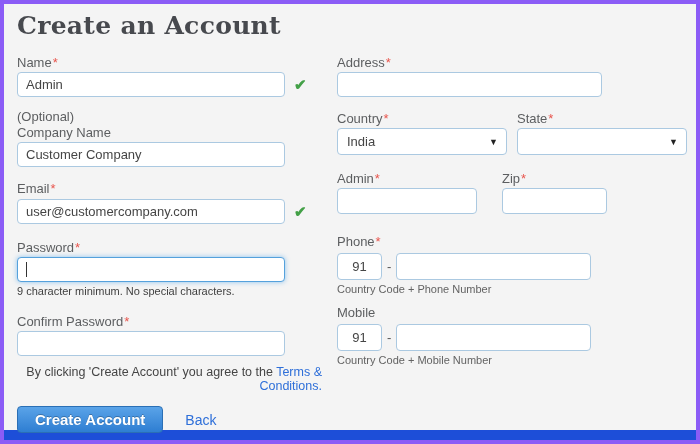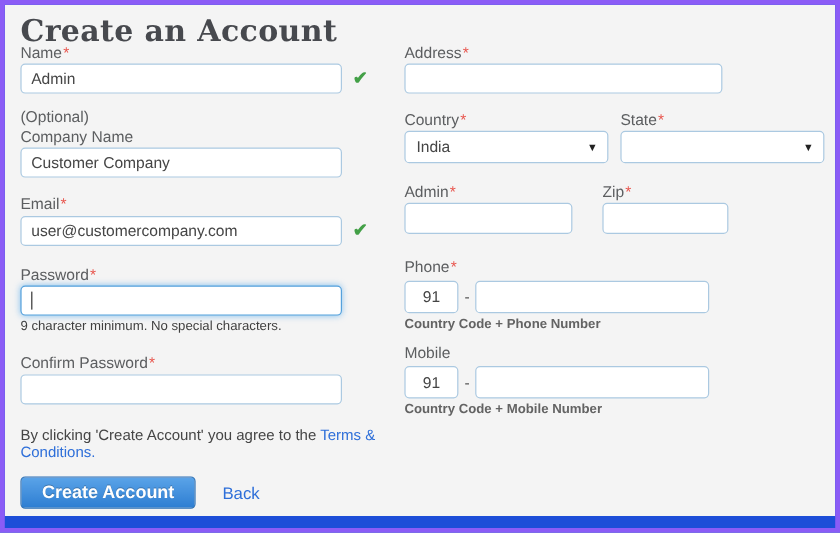--- a/index.html
+++ b/index.html
@@ -19,21 +19,21 @@
     background:#f4f4f4;
   }
 
   .page-title {
     position:absolute; left:13px; top:7px;
     font-family:"DejaVu Serif", serif;
     font-size:25px; font-weight:bold;
     color:#47494e; letter-spacing:.3px;
   }
 
-  .col { position:absolute; top:26px; }
+  .col { position:absolute; top:45px; }
   .col-left  { left:13px;  width:305px; }
   .col-right { left:333px; width:351px; }
 
   .lbl { display:block; font-size:13px; line-height:16px; color:#5c5e60; margin-bottom:1px; }
   .lbl .req { color:#e8554d; margin-left:1px; }
 
   input.txt {
     height:25px; width:268px;
     border:1px solid #abc9e1; border-radius:4px;
     background:#fff; color:#454545;
@@ -48,21 +48,21 @@
   input.txt.focused {
     border-color:#55a1dc;
     box-shadow:0 0 5px rgba(82,168,236,.65);
   }
   .caret {
     position:absolute; left:9px; top:5px;
     width:1px; height:15px; background:#333;
   }
 
   .hint { font-size:11px; color:#3f3f3f; margin-top:3px; }
-  .hint.bold { color:#636363; font-weight:bold; }
+  .hint.bold { color:#636363; font-weight:normal; }
 
   .two-col-row { display:flex; }
   .cell-country { width:170px; margin-right:10px; }
   .cell-state   { width:170px; }
   .cell-city    { width:140px; margin-right:25px; }
   .cell-zip     { width:105px; }
   .cell-city input.txt { width:140px; height:26px; }
   .cell-zip  input.txt { width:105px; height:26px; }
 
   .select {
@@ -82,21 +82,21 @@
   input.txt.code { width:45px; height:27px; text-align:center; }
   .dash { margin:0 5px; color:#555; font-size:13px; }
   input.txt.phone-num { width:195px; height:27px; }
 
   .g-name    { margin-top:6px; }
   .g-company { margin-top:12px; }
   .g-email   { margin-top:14px; }
   .g-email .lbl { margin-bottom:2px; }
   .g-password{ margin-top:16px; }
   .g-confirm { margin-top:17px; }
-  .agreement { margin-top:19px; font-size:12.5px; color:#454545; }
+  .agreement { margin-top:9px; font-size:12.5px; color:#454545;text-align:right; }
   .actions   { margin-top:13px; display:flex; align-items:center; }
 
   .g-address { margin-top:6px; }
   .g-country-state { margin-top:14px; }
   .g-city-zip      { margin-top:16px; }
   .g-phone   { margin-top:20px; }
   .g-mobile  { margin-top:10px; }
 
   a.link { color:#2e6fd9; text-decoration:none; cursor:pointer; }
 

